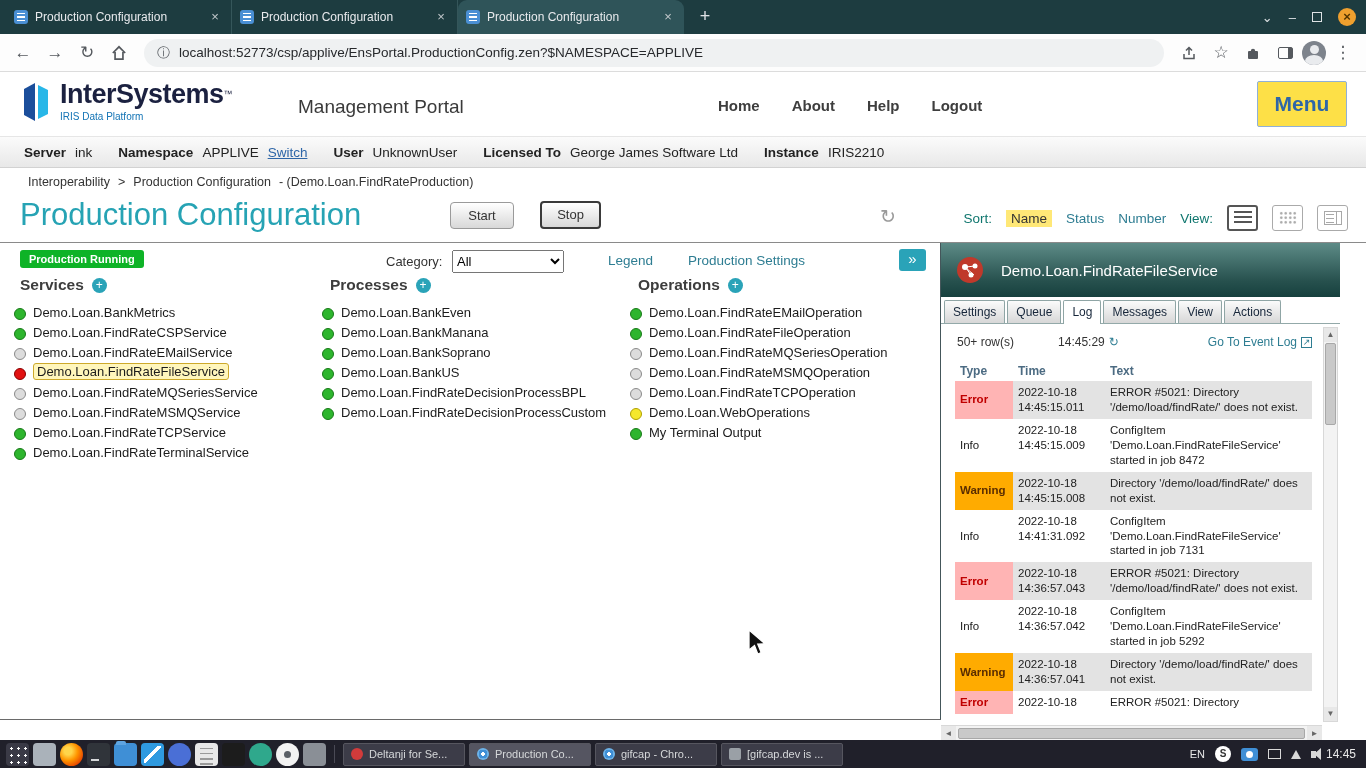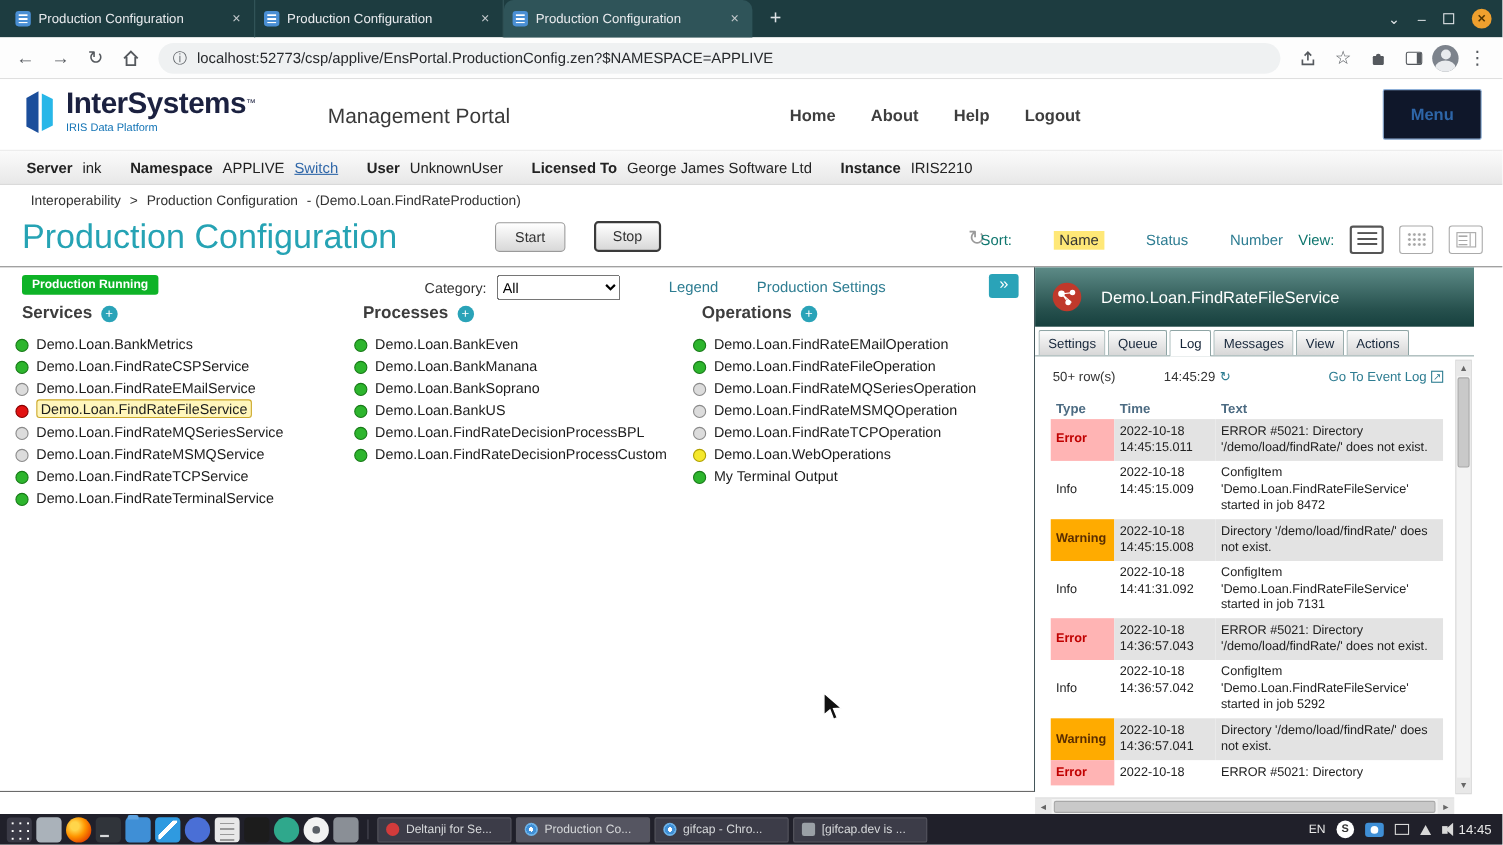--- a/index.html
+++ b/index.html
@@ -41,22 +41,22 @@
 
   
   .portal-header { height:64px; background:#fff; position:relative; }
   .logo { position:absolute; left:22px; top:9px; display:flex; gap:8px; }
   .logo-name { font-size:27px; font-weight:bold; color:#1b2140; letter-spacing:-0.5px; line-height:1; }
   .logo-tm { font-size:9px; vertical-align:super; color:#1b2140; }
   .logo-sub { font-size:10px; color:#1273b5; margin-top:3px; }
   .mp-title { position:absolute; left:298px; top:24px; font-size:19px; color:#3a3a3a; }
   .portal-nav { position:absolute; left:718px; top:25px; display:flex; gap:32px; font-size:15px;
                 font-weight:bold; color:#3e3e3e; }
-  .menu-btn { position:absolute; right:19px; top:9px; width:90px; height:46px; background:#0f172a;
-              border:1px solid #8fb0d8; border-radius:2px; color:#2e66a8; font-size:15px; font-weight:bold;
+  .menu-btn { position:absolute; right:19px; top:9px; width:90px; height:46px; background:#fde047;
+              border:1px solid #8fb0d8; border-radius:2px; color:#2e66a8; font-size:21px; font-weight:bold;
               display:flex; align-items:center; justify-content:center; }
 
   
   .infobar { height:32px; background:linear-gradient(#fbfbfb,#e8e8e8); border-top:1px solid #e6e6e6;
              border-bottom:1px solid #d2d2d2; display:flex; align-items:center; padding:0 24px;
              font-size:13.5px; color:#222; }
   .infobar b { font-weight:bold; }
   .ib-gap { width:26px; flex:none; }
   .ib-sm  { width:9px; flex:none; }
   .switch-link { color:#2e66a8; text-decoration:underline; }
@@ -68,21 +68,21 @@
   
   .titlerow { height:46px; position:relative; }
   .page-title { position:absolute; left:20px; top:1px; font-size:31px; color:#26a3b4; }
   .btn { position:absolute; border:1px solid #9a9a9a; border-radius:4px; background:linear-gradient(#fff,#d8d8d8);
          font-size:13px; color:#333; text-align:center; }
   .start-btn { left:450px; top:6px; width:64px; height:27px; line-height:25px; }
   .stop-btn  { left:540px; top:5px; width:61px; height:28px; line-height:24px; border:2px solid #3a3a3a; }
   .spinner { position:absolute; left:880px; top:9px; font-size:19px; color:#9a9a9a; }
   .sortview { position:absolute; right:18px; top:9px; display:flex; align-items:center; gap:14px; font-size:13.5px; }
   .sv-label { font-weight:normal; color:#0f766e; }
-  .sort-opt { color:#2e7d92;margin-left:24px; }
+  .sort-opt { color:#2e7d92; }
   .sort-opt[data-active="true"] { color:#333; background:#ffe877; padding:1px 5px; }
   .viewbtn { width:31px; height:26px; border:1px solid #aaa; border-radius:3px; background:#fff;
              display:flex; align-items:center; justify-content:center; }
   .viewbtn.active { border:2px solid #555; }
   .icon-lines { width:18px; height:14px; background:repeating-linear-gradient(to bottom,#555 0 2px,transparent 2px 5px); }
   .icon-dots  { width:18px; height:14px;
                 background-image:radial-gradient(circle,#a8a8a8 1.1px,transparent 1.4px); background-size:4.5px 4.5px; }
   .icon-split { width:18px; height:14px; border:1px solid #a8a8a8; display:flex; }
   .icon-split .sp-l { width:8px; margin:1.5px;
                 background:repeating-linear-gradient(to bottom,#a8a8a8 0 1.5px,transparent 1.5px 4px); }

